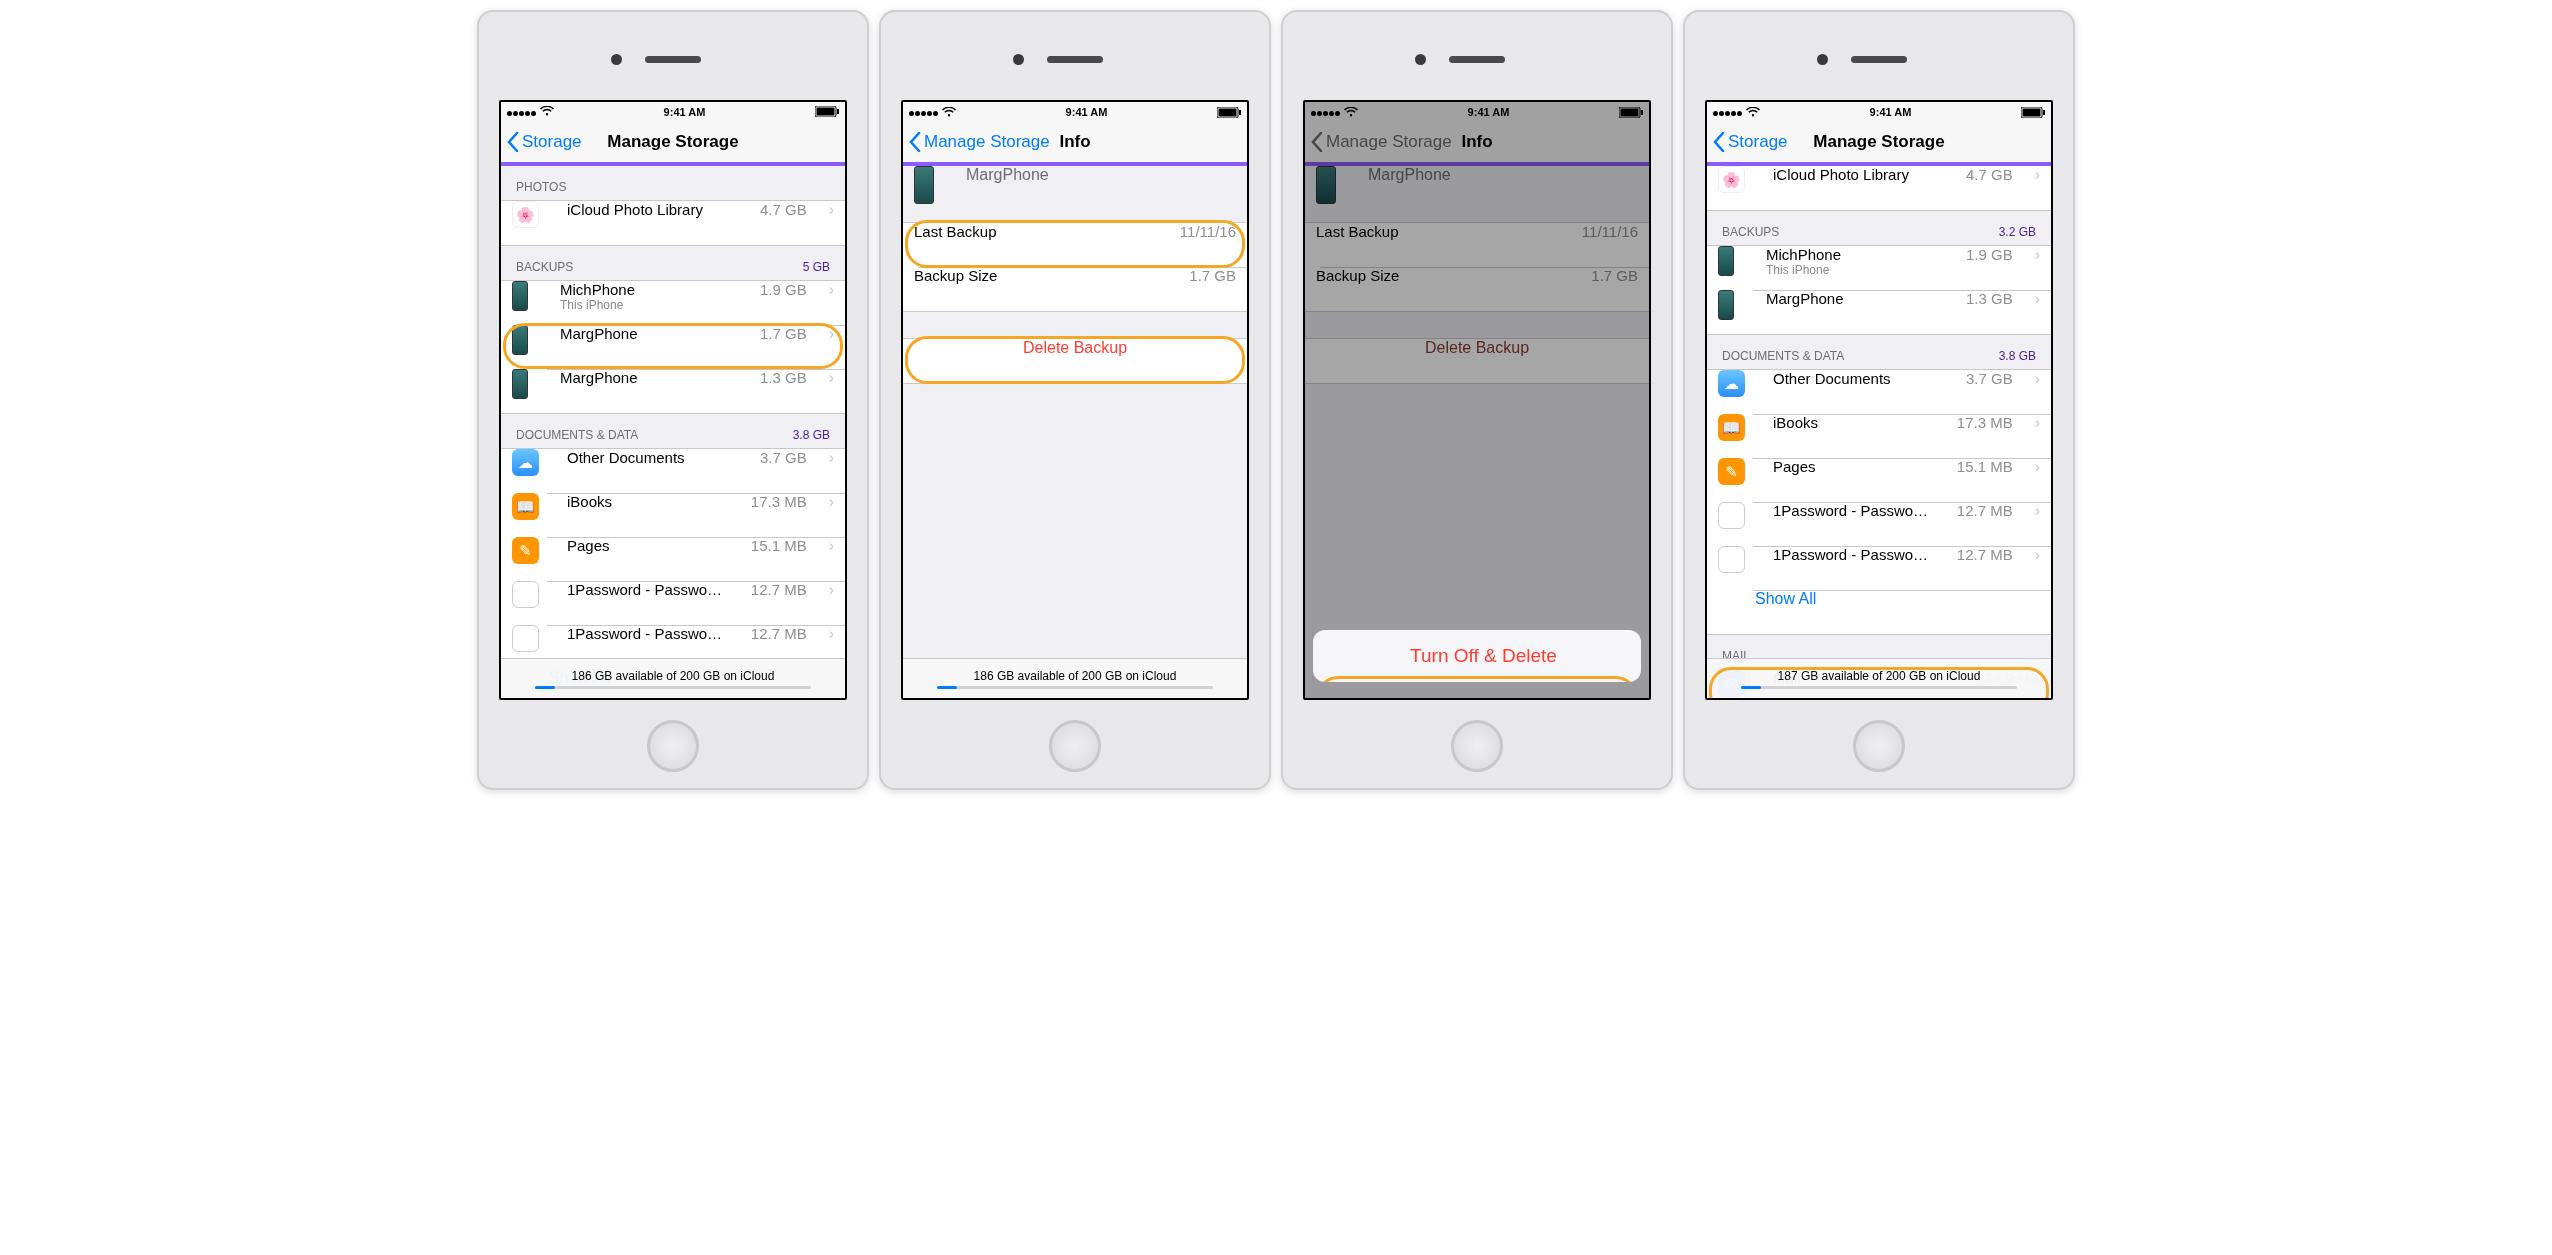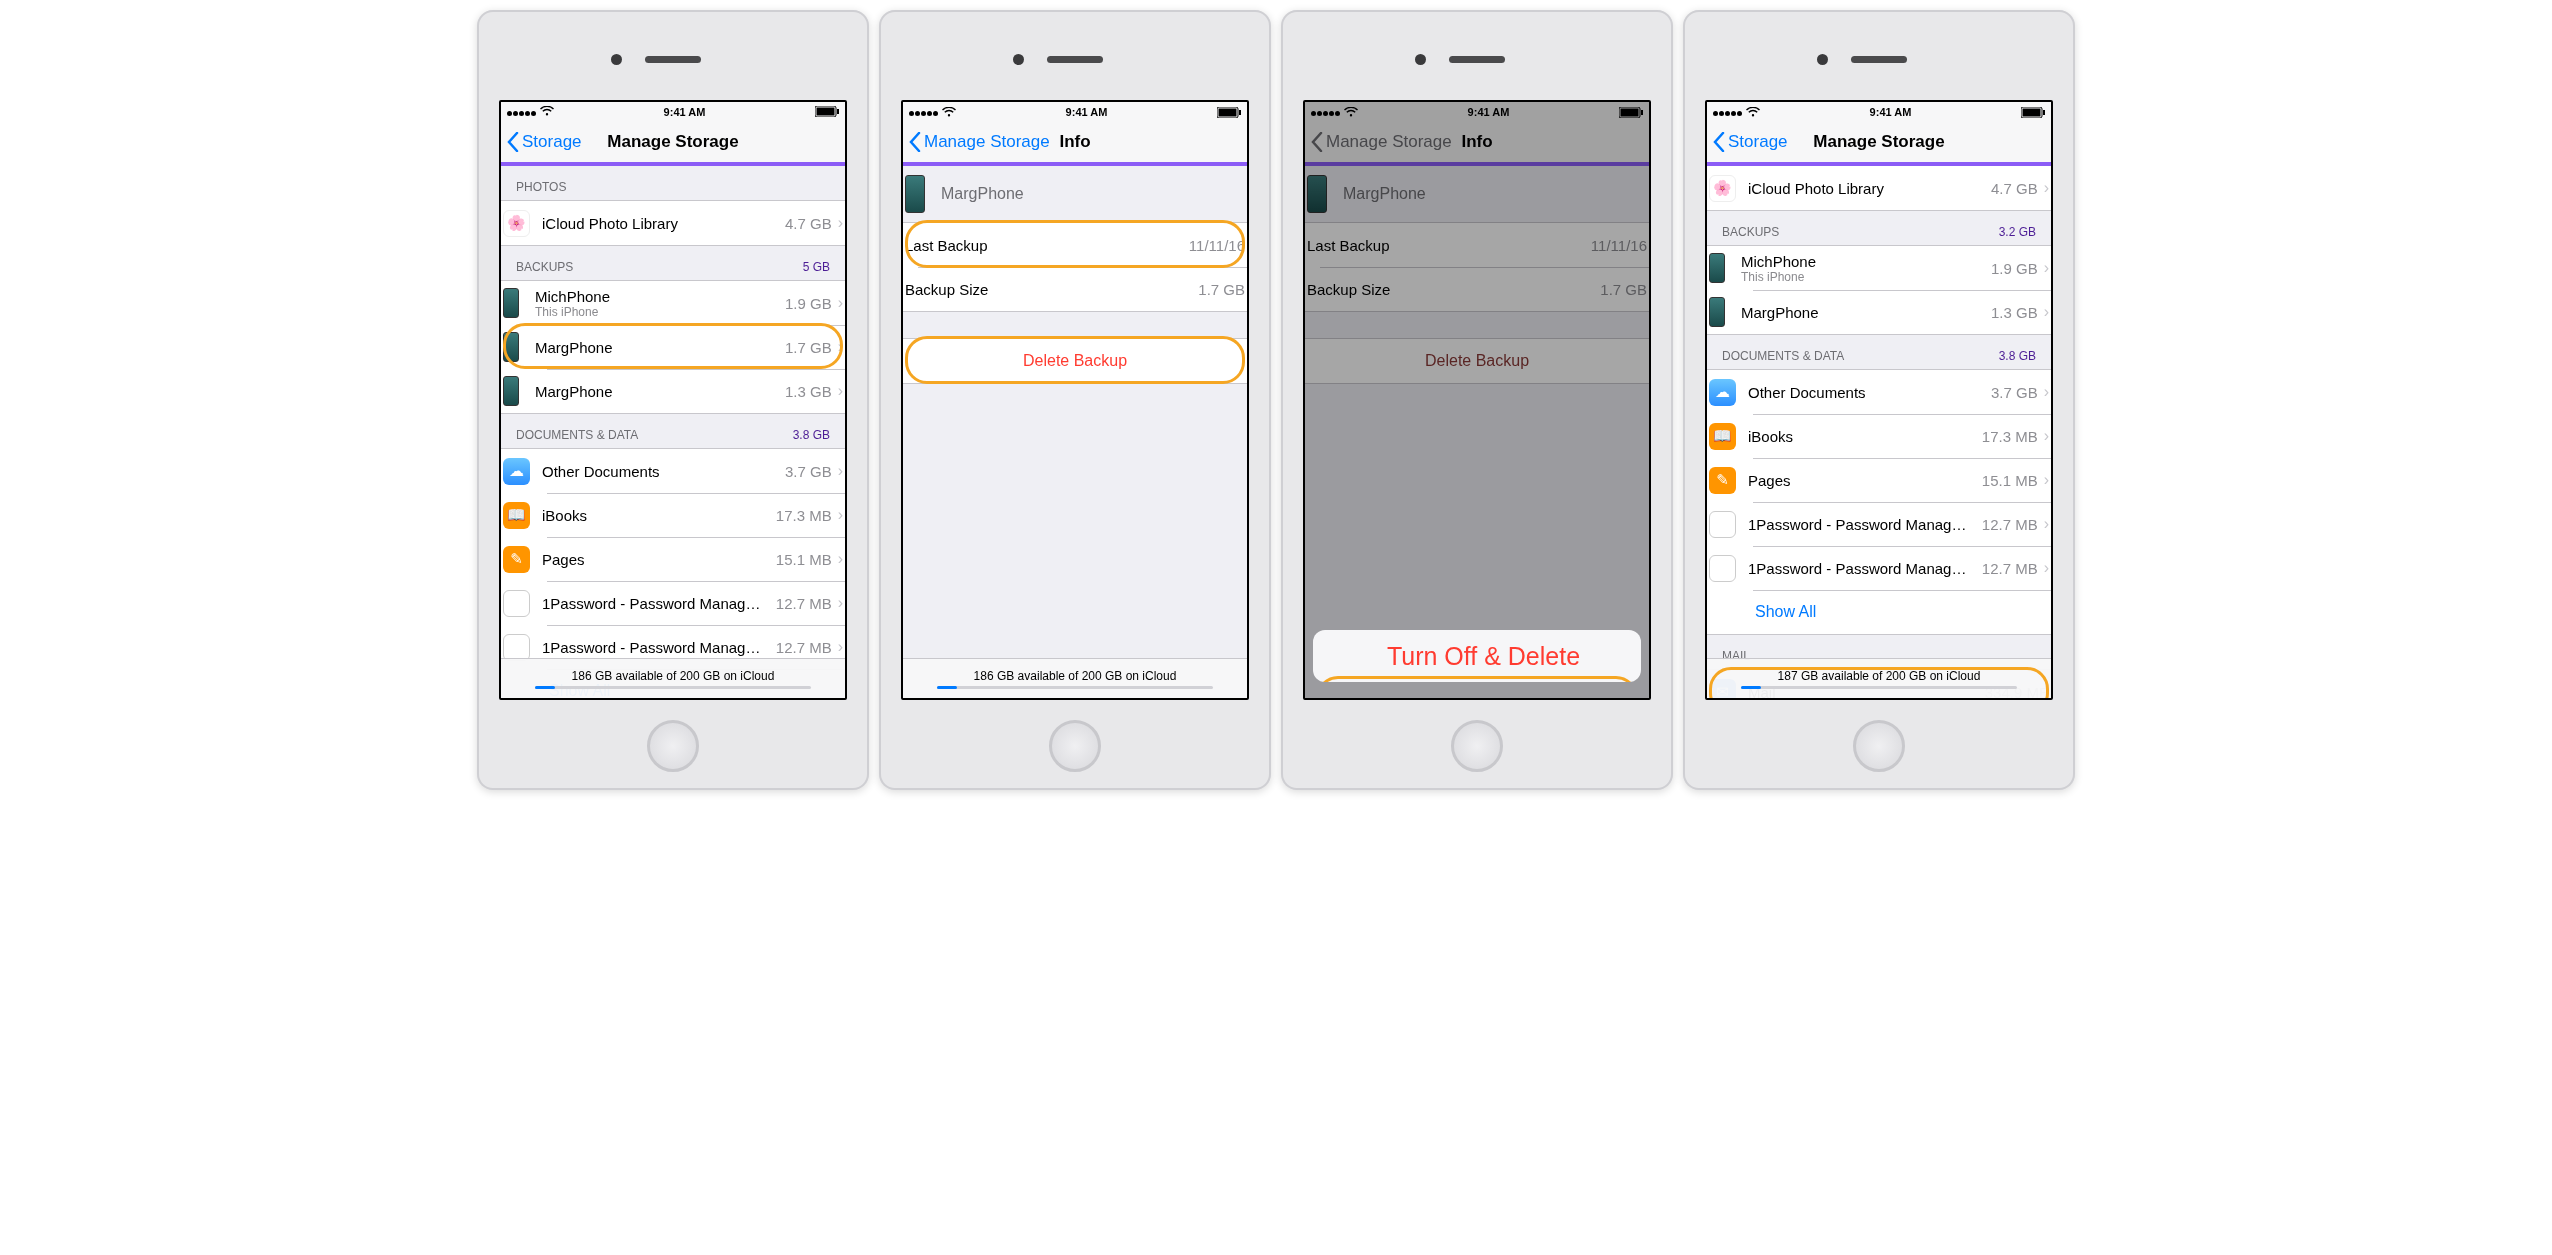--- a/index.html
+++ b/index.html
@@ -24,21 +24,21 @@
 .nav { height:44px; background:#f7f7f8; border-bottom:4px solid #8b5cf6; display:flex; align-items:center;
   justify-content:center; position:relative; }
 .nav-title{font-size:17px;font-weight:600;}
 .nav-back{position:absolute;left:6px;display:flex;align-items:center;color:#007aff;font-size:17px;cursor:pointer;}
 .nav-back svg{width:12px;height:20px;margin-right:3px;}
 .content{flex:1;overflow:hidden;}
 .section-header{font-size:12px;color:#6d6d72;padding:14px 15px 6px;text-transform:uppercase;display:flex;
   justify-content:space-between;}
 .section-header .tot{text-transform:none;color:#4c1d95;}
 .cell-group{background:#fff;border-top:1px solid #c8c7cc;border-bottom:1px solid #c8c7cc;}
-.cell{height:44px;display:flex;align-items:center;padding:0 2px;position:relative;}
+.cell{height:44px;display:flex;align-items:flex-start;padding:0 11px;position:relative;gap:16px;}
 .cell + .cell::before{content:"";position:absolute;left:46px;right:0;top:0;height:1px;background:#c8c7cc;}
 .cell.noicon + .cell.noicon::before{left:15px;}
 .cell .icon{width:27px;height:27px;border-radius:6px;margin-right:12px;display:flex;align-items:center;
   justify-content:center;font-size:15px;color:#fff;flex-shrink:0;}
 .cell .phone-ic{width:16px;height:30px;border-radius:3px;background:linear-gradient(#3a7a7a,#1a4a4a);
   border:1px solid #333;margin-right:16px;flex-shrink:0;}
 .cell .label{flex:1;font-size:15px;color:#000;white-space:nowrap;overflow:hidden;text-overflow:ellipsis;}
 .cell .sub{font-size:12px;color:#8a8a8e;}
 .cell .value{font-size:15px;color:#8e8e93;margin-left:8px;}
 .cell .chev{color:#c7c7cc;margin-left:6px;}
@@ -55,21 +55,21 @@
 .icloud-ic{background:linear-gradient(#6ac6ff,#2b8fff);}
 .ibooks-ic{background:#ff9500;}
 .pages-ic{background:#ff9500;}
 .pw-ic{background:#fff;border:1px solid #ccc;color:#1a5fc9;}
 .mail-ic{background:#1f7cf2;}
 .photo-ic{background:#fff;border:1px solid #eee;}
 
 .action-sheet{position:absolute;left:8px;right:8px;bottom:8px;z-index:10;}
 .as-group{background:rgba(248,248,250,.98);border-radius:12px;overflow:hidden;margin-bottom:8px;}
 .as-msg{padding:14px 22px;font-size:12px;color:#8e8e93;text-align:center;border-bottom:1px solid #dadade;}
-.as-btn{height:52px;display:flex;align-items:center;justify-content:center;font-size:25px;cursor:pointer;margin-left:13px;}
+.as-btn{height:52px;display:flex;align-items:center;justify-content:center;font-size:19px;cursor:pointer;margin-left:13px;}
 .as-red{color:#ff3b30;}
 .as-blue{color:#007aff;font-weight:600;}
 </style>
 </head>
 <body>
 
 <div class="phone-shell">
   <div class="camera"></div>
     <div class="speaker"></div>
     <div class="home-btn"></div>

